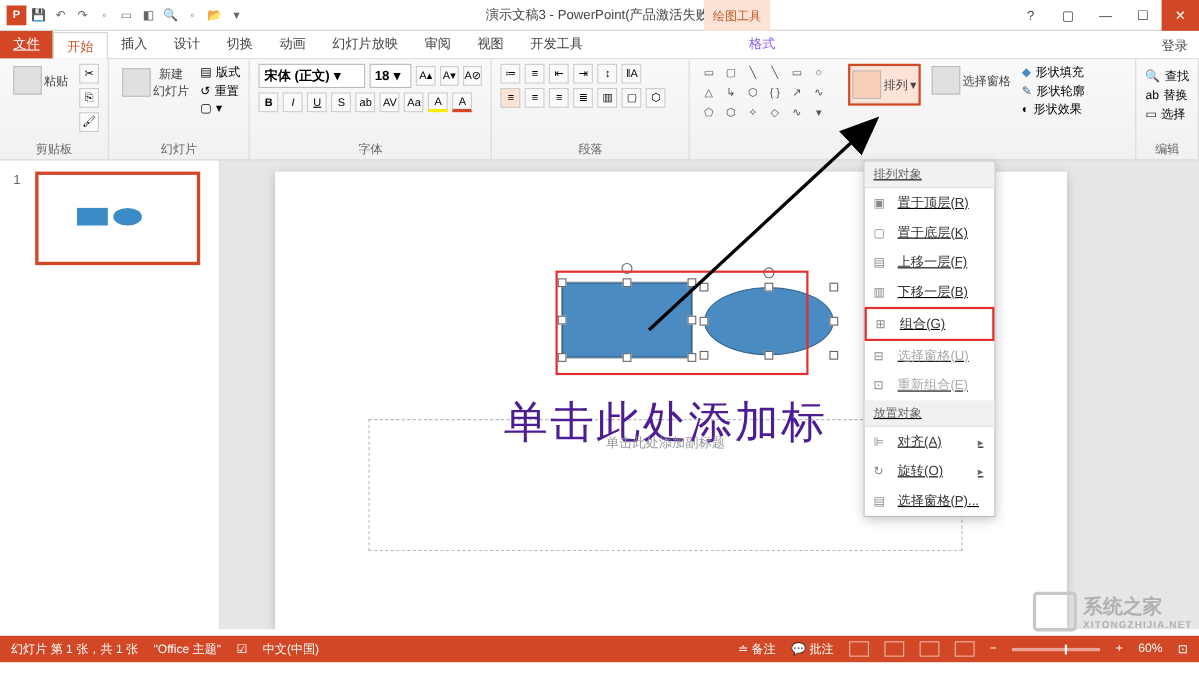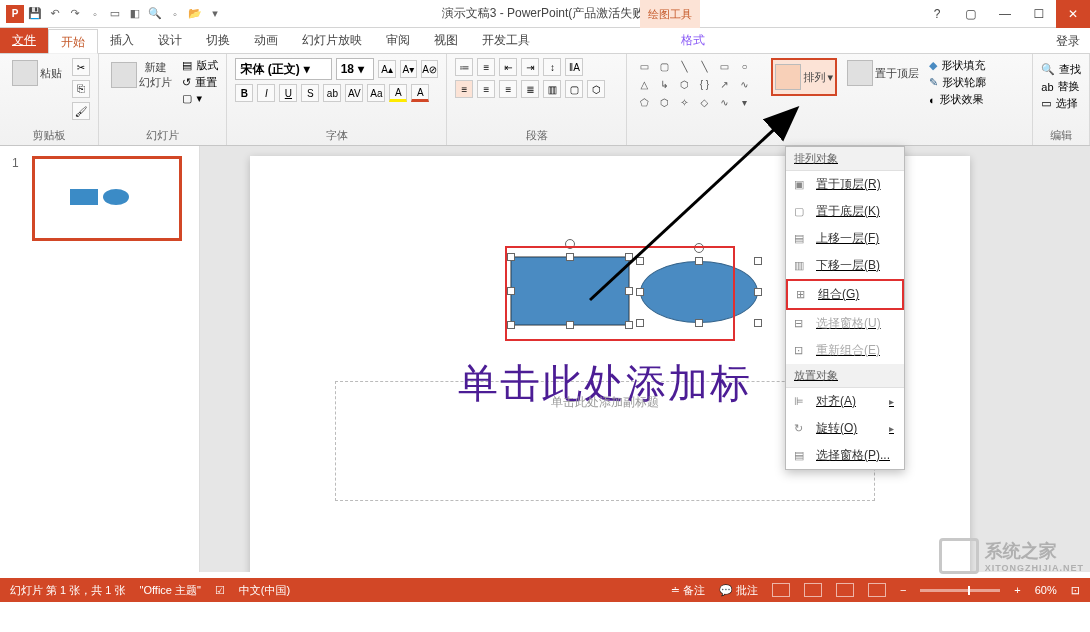--- a/index.html
+++ b/index.html
@@ -251,21 +251,21 @@
           <div class="shape-cell">∿</div>
           <div class="shape-cell">▾</div>
       </div>
       <div class="big-btn arrange-btn">
         <div class="big-icon" style="background:#f8d0b8"></div>
         <span>排列</span>
         <span>▾</span>
       </div>
       <div class="big-btn">
         <div class="big-icon"></div>
-        <span>置于顶层</span>
+        <span>选择窗格</span>
       </div>
       <div class="edit-col">
         <div class="edit-item">
             <span style="color:#4a8bc2">◆</span>
             <span>形状填充</span>
           </div>
         <div class="edit-item">
             <span style="color:#36648b">✎</span>
             <span>形状轮廓</span>
           </div>

